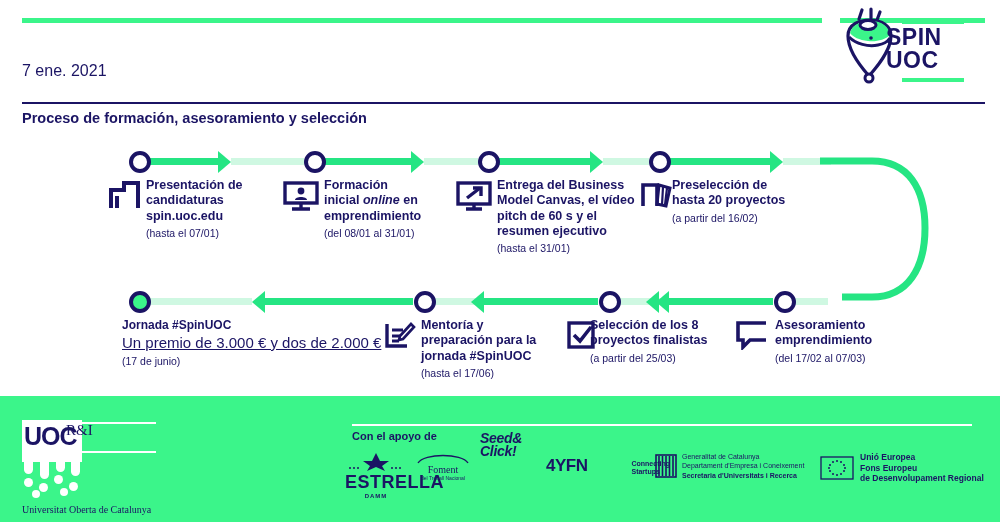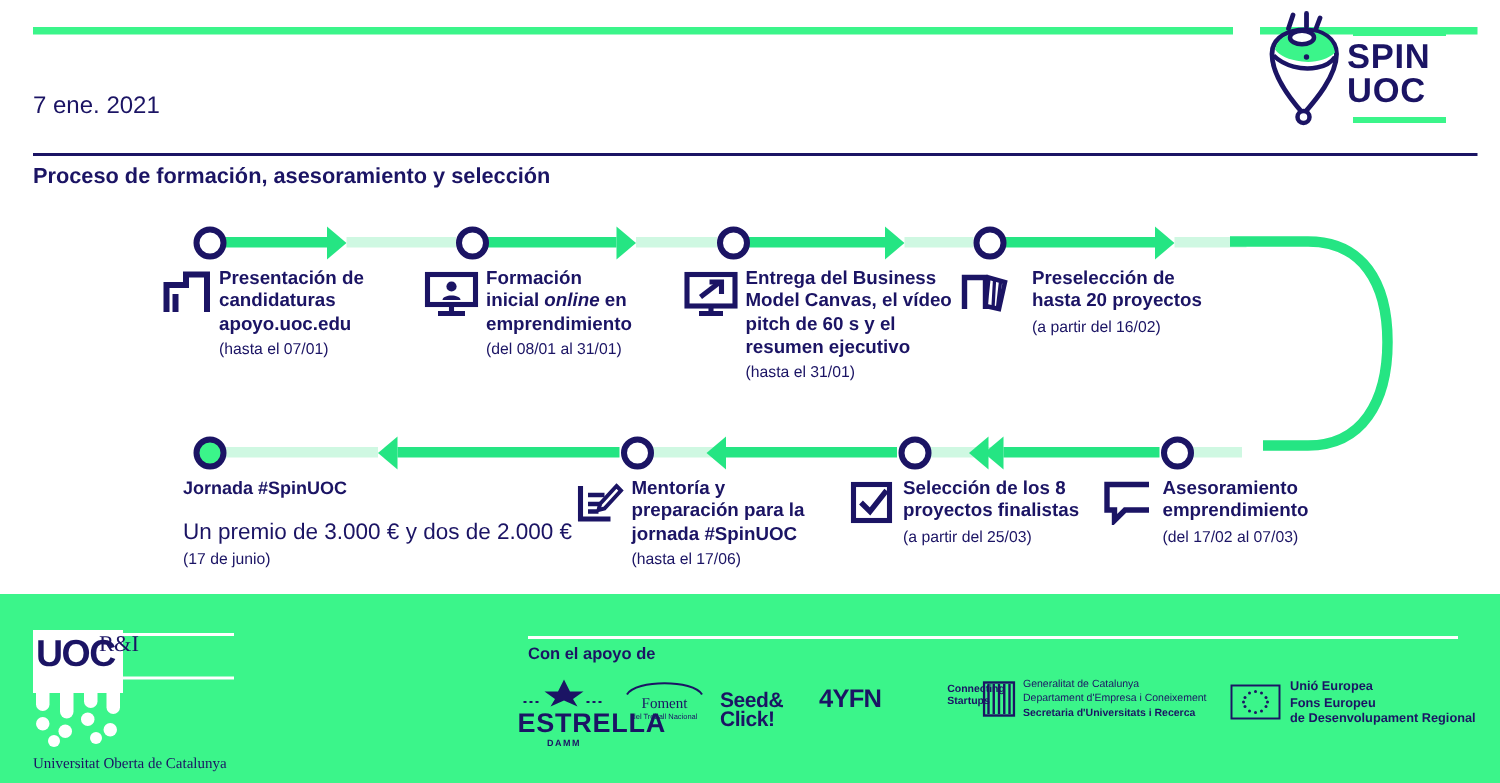--- a/index.html
+++ b/index.html
@@ -26,21 +26,21 @@
   }
   .hrule{position:absolute;left:22px;top:102px;width:963px;height:2px;background:#1B1464;}
   .section-title{
     position:absolute;left:22px;top:110px;
     font-size:14.5px;font-weight:bold;color:#1B1464;
   }
 
   
   .spinlogo{position:absolute;left:838px;top:6px;width:150px;height:82px;}
   .spin-word{
-    position:absolute;left:60px;top:20px;
+    position:absolute;left:48px;top:20px;
     font-size:23px;font-weight:bold;line-height:0.98;color:#1B1464;letter-spacing:0.5px;
   }
   .spin-bar{position:absolute;background:#3BF58A;height:4px;width:62px;left:64px;}
   .spin-bar.t{top:14px;}
   .spin-bar.b{top:72px;}
 
   
   .track{position:absolute;}
   .seg{position:absolute;height:7px;background:#25E583;}
   .seg.pale{background:#CFF8E2;}
@@ -52,21 +52,21 @@
   .arrow{position:absolute;width:0;height:0;}
   .arrow.right{border-left:13px solid #25E583;border-top:11px solid transparent;border-bottom:11px solid transparent;}
   .arrow.left{border-right:13px solid #25E583;border-top:11px solid transparent;border-bottom:11px solid transparent;}
 
   .step{position:absolute;}
   .step .icon{position:absolute;left:0;top:0;}
   .step .txt{position:absolute;}
   .step .hd{font-size:12.5px;font-weight:bold;line-height:1.22;color:#1B1464;}
   .step .dt{font-size:10.5px;line-height:1.3;color:#1B1464;margin-top:3px;}
   .step.big .hd{font-size:12px;}
-  .step.big .sub{font-size:15px;line-height:1.3;margin-top:12px;color:#1B1464;}
+  .step.big .sub{font-size:15px;line-height:1.3;margin-top:0;color:#1B1464;text-decoration:underline;}
 
   
   .footer{position:absolute;left:0;top:396px;width:1000px;height:126px;background:#3BF58A;}
   .uoc-logo{position:absolute;left:22px;top:24px;width:60px;height:70px;}
   .uoc-box{position:absolute;left:0;top:0;width:60px;height:42px;background:#ffffff;}
   .uoc-letters{
     position:absolute;left:2px;top:2px;font-size:25px;font-weight:bold;
     color:#1B1464;letter-spacing:-1px;font-family:"Liberation Sans",sans-serif;
   }
   .drip{position:absolute;background:#ffffff;}
@@ -74,21 +74,21 @@
   .rni{position:absolute;left:66px;top:26px;font-size:15px;color:#1B1464;font-family:"Liberation Serif",serif;}
   .rni-line{position:absolute;background:#ffffff;height:2px;width:90px;left:66px;}
   .uoc-name{position:absolute;left:22px;top:108px;font-size:10px;color:#1B1464;font-family:"Liberation Serif",serif;}
 
   .apoyo-rule{position:absolute;left:352px;top:424px;width:620px;height:2px;background:#ffffff;}
   .apoyo{position:absolute;left:352px;top:430px;font-size:11px;font-weight:bold;color:#1B1464;}
 
   .sponsor{position:absolute;color:#1B1464;}
   .sp-estrella{left:345px;top:452px;}
   .sp-foment{left:412px;top:452px;}
-  .sp-seed{left:480px;top:452px;}
+  .sp-seed{left:480px;top:424px;font-style:italic;}
   .sp-4yfn{left:546px;top:456px;}
   .sp-gene{left:655px;top:452px;}
   .sp-eu{left:820px;top:452px;}
 
   .t-estrella{font-size:18px;font-weight:bold;letter-spacing:0.5px;}
   .t-estrella-sub{font-size:6px;font-weight:bold;letter-spacing:1px;text-align:center;}
   .t-foment{font-size:10px;font-family:"Liberation Serif",serif;}
   .t-foment-sub{font-size:5px;}
   .t-seed{font-size:14px;font-weight:bold;line-height:0.95;letter-spacing:-0.3px;}
   .t-4yfn{font-size:17px;font-weight:bold;letter-spacing:-0.5px;}
@@ -180,21 +180,21 @@
     <div class="node" style="left:599px;top:291px;"></div>
     <div class="node" style="left:774px;top:291px;"></div>
   </div>
 
   <div class="step" style="left:108px;top:180px;width:175px;">
     <svg class="icon" width="34" height="30" viewBox="0 0 34 30">
       <path d="M3 28 V10 H16 V3 H30 V28" fill="none" stroke="#1B1464" stroke-width="4"></path>
       <path d="M9 28 V16" stroke="#1B1464" stroke-width="4" fill="none"></path>
     </svg>
     <div class="txt" style="left:38px;top:-2px;width:140px;">
-      <div class="hd">Presentación de candidaturas apoyo.uoc.edu</div>
+      <div class="hd">Presentación de candidaturas spin.uoc.edu</div>
       <div class="dt">(hasta el 07/01)</div>
     </div>
   </div>
 
   <div class="step" style="left:282px;top:180px;width:175px;">
     <svg class="icon" width="38" height="32" viewBox="0 0 38 32">
       <rect x="3" y="3" width="32" height="20" fill="none" stroke="#1B1464" stroke-width="3.4"></rect>
       <circle cx="19" cy="11" r="3.4" fill="#1B1464"></circle>
       <path d="M13 20 C13 16 25 16 25 20 Z" fill="#1B1464"></path>
       <path d="M19 23 V28 M10 29 H28" stroke="#1B1464" stroke-width="3.4" fill="none"></path>
@@ -217,42 +217,42 @@
       <div class="dt">(hasta el 31/01)</div>
     </div>
   </div>
 
   <div class="step" style="left:640px;top:180px;width:165px;">
     <svg class="icon" width="38" height="30" viewBox="0 0 38 30">
       <path d="M3 26 V5 H17 V26" fill="none" stroke="#1B1464" stroke-width="3.6"></path>
       <path d="M19 5 L30 8 L26 26 L17 24 Z" fill="none" stroke="#1B1464" stroke-width="3"></path>
       <path d="M23 7 L22 25 M27 8 L25 25" stroke="#1B1464" stroke-width="2.2"></path>
     </svg>
-    <div class="txt" style="left:48px;top:-2px;width:125px;">
+    <div class="txt" style="left:32px;top:-2px;width:125px;">
       <div class="hd">Preselección de hasta 20 proyectos</div>
       <div class="dt">(a partir del 16/02)</div>
     </div>
   </div>
 
   <div class="step" style="left:735px;top:320px;width:175px;">
     <svg class="icon" width="36" height="30" viewBox="0 0 36 30">
       <path d="M31 3 H3 V20 H8 V27 L15 20 H31" fill="none" stroke="#1B1464" stroke-width="3.6" stroke-linejoin="miter"></path>
     </svg>
     <div class="txt" style="left:40px;top:-2px;width:130px;">
       <div class="hd">Asesoramiento emprendimiento</div>
       <div class="dt">(del 17/02 al 07/03)</div>
     </div>
   </div>
 
   <div class="step" style="left:566px;top:320px;width:165px;">
     <svg class="icon" width="32" height="30" viewBox="0 0 32 30">
       <rect x="3" y="3" width="24" height="24" fill="none" stroke="#1B1464" stroke-width="3.4"></rect>
       <path d="M8 15 L14 21 L25 7" fill="none" stroke="#1B1464" stroke-width="3.6"></path>
     </svg>
-    <div class="txt" style="left:36px;top:-2px;width:125px;">
+    <div class="txt" style="left:24px;top:-2px;width:125px;">
       <div class="hd">Selección de los 8 proyectos finalistas</div>
       <div class="dt">(a partir del 25/03)</div>
     </div>
   </div>
 
   <div class="step" style="left:383px;top:320px;width:175px;">
     <svg class="icon" width="34" height="30" viewBox="0 0 34 30">
       <path d="M4 4 V26 H24" fill="none" stroke="#1B1464" stroke-width="3.4"></path>
       <path d="M9 10 H20 M9 16 H18 M9 21 H16" stroke="#1B1464" stroke-width="3"></path>
       <path d="M28 4 L31 7 L20 19 L16 20 L17 16 Z" fill="none" stroke="#1B1464" stroke-width="2.6"></path>
@@ -311,21 +311,21 @@
     </svg>
     <div class="t-foment">Foment</div>
     <div class="t-foment-sub">del Treball Nacional</div>
   </div>
 
   <div class="sponsor sp-seed" style="width:58px;padding-top:8px;">
     <div class="t-seed">Seed&amp;</div>
     <div class="t-seed">Click!</div>
   </div>
 
-  <div class="sponsor sp-4yfn" style="width:105px;display:flex;align-items:flex-start;gap:22px;">
+  <div class="sponsor sp-4yfn" style="width:105px;display:flex;align-items:flex-end;gap:22px;">
     <div class="t-4yfn">4YFN</div>
     <div style="width:1px;height:16px;background:#1B1464;"></div>
     <div>
       <div class="t-conn">Connecting</div>
       <div class="t-conn">Startups</div>
     </div>
   </div>
 
   <div class="sponsor sp-gene" style="width:150px;display:flex;gap:5px;align-items:center;">
     <svg width="22" height="24" viewBox="0 0 22 24">

